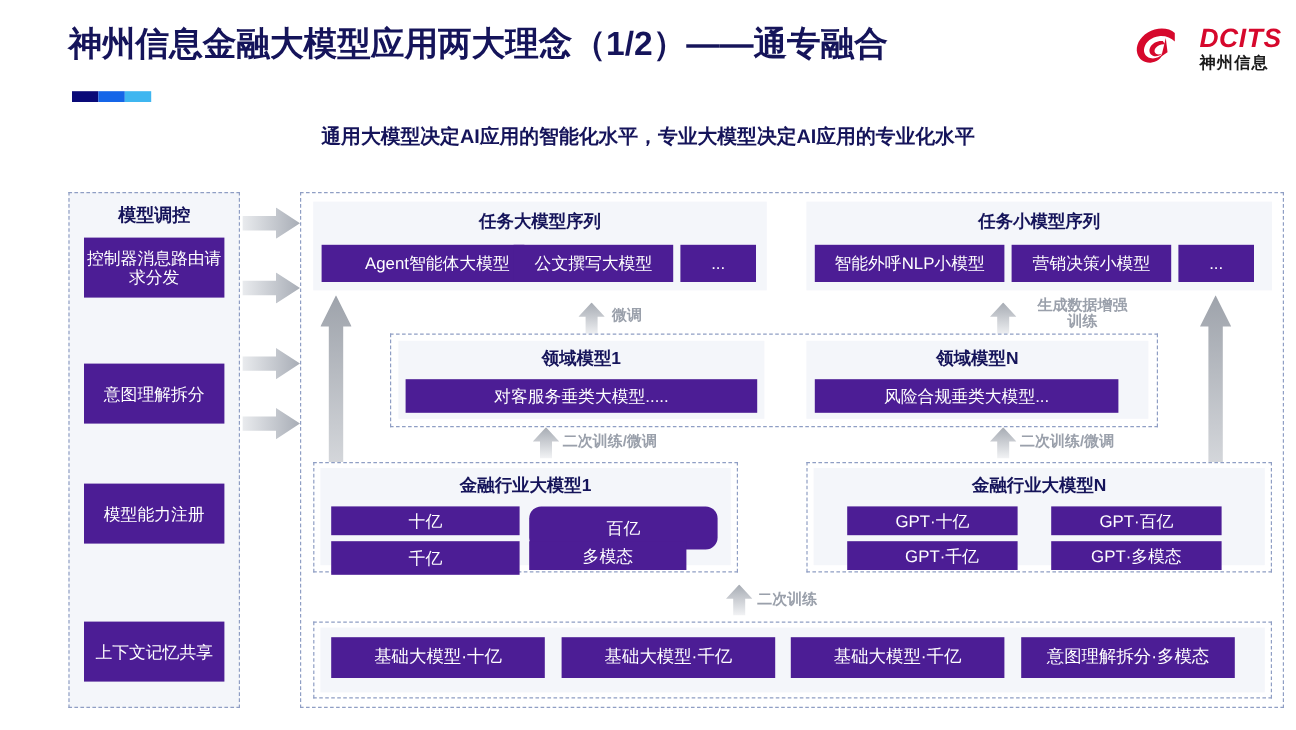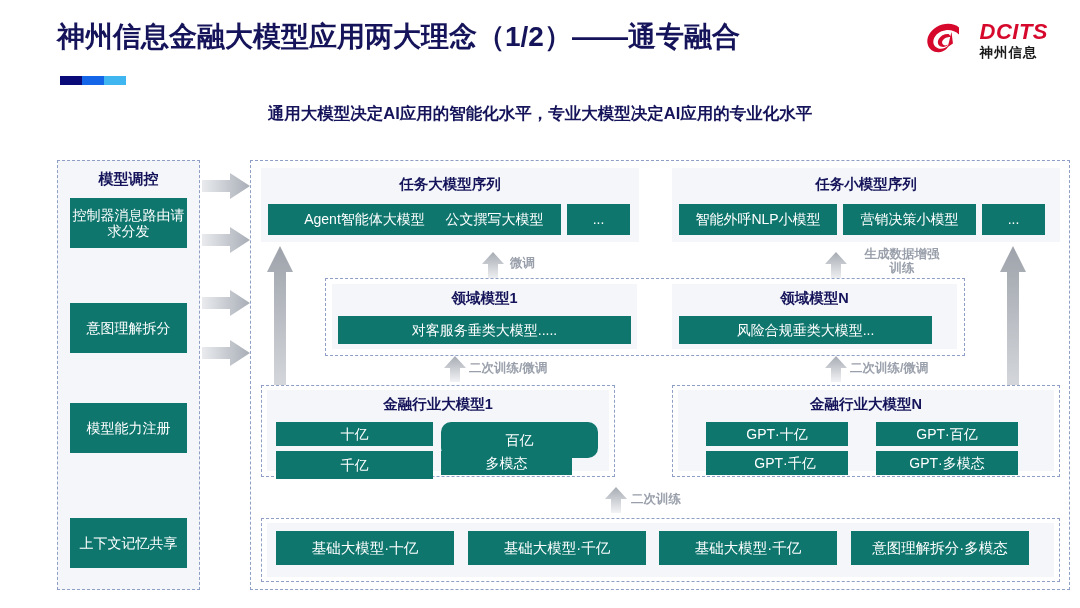--- a/index.html
+++ b/index.html
@@ -27,31 +27,31 @@
   .tu3 { width: 22px; background:#3fb6f0; }
 
   .subtitle {
     position: absolute; left: 0; top: 103px; width: 1080px;
     text-align: center;
     font-size: 16.5px; font-weight: bold; color: #15145a;
     white-space: nowrap;
   }
 
   
-  .logo { position: absolute; right: 32px; top: 20px; display:flex; align-items:center; gap:16px; }
+  .logo { position: absolute; right: 12px; top: 20px; display:flex; align-items:center; gap:16px; }
   .logo-mark { width: 40px; height: 40px; }
   .logo-text { display:flex; flex-direction:column; line-height:1; }
   .logo-en { font-size: 22px; font-weight: bold; color:#d6082c; letter-spacing:0.5px; font-style: italic; }
   .logo-cn { font-size: 13.5px; font-weight: bold; color:#1a1a1a; letter-spacing:1px; margin-top:3px; }
 
   
   .dashbox { position:absolute; border:1px dashed #8f9ec4; background:#fff; }
   .panel   { position:absolute; background:#f4f6fa; }
   .bluebox {
-    position:absolute; background:#0f766e; color:#fff;
+    position:absolute; background:#4c1d95; color:#fff;
     display:flex; align-items:center; justify-content:center;
     text-align:center; font-size:14px; line-height:1.15;
   }
   .grouptitle {
     position:absolute; text-align:center; color:#15145a;
     font-weight:bold; font-size:14.5px; white-space:nowrap;
   }
 
   
   #sidebar-panel { left:57px; top:160px; width:143px; height:430px; background:#f4f6fa; border:1px dashed #8f9ec4; position:absolute; }

